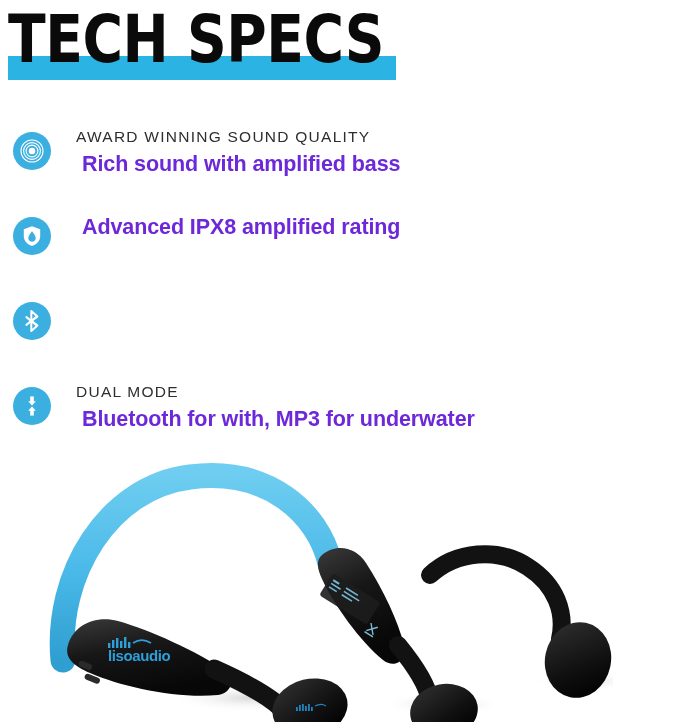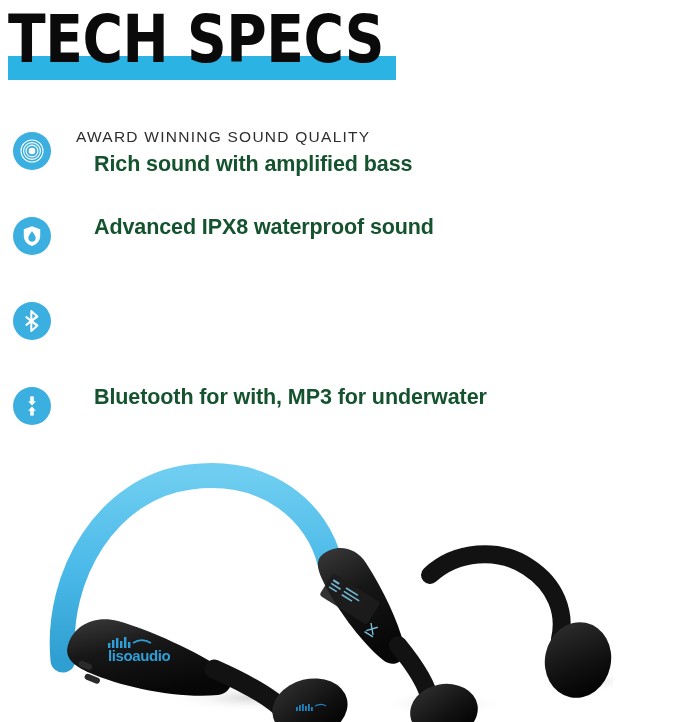--- a/index.html
+++ b/index.html
@@ -84,26 +84,26 @@
     margin: 0;
     font-size: 15.5px;
     line-height: 22px;
     letter-spacing: 1.25px;
     font-weight: 400;
     color: #2e2e2e;
     text-transform: uppercase;
     white-space: nowrap;
   }
   .feature-title {
-    margin: 2px 0 0 18px;
+    margin: 2px 0 0 6px;
     font-size: 21.5px;
     line-height: 29px;
     font-weight: 700;
     letter-spacing: -0.1px;
-    color: #14532d;
+    color: #6d28d9;
     white-space: nowrap;
   }
 
   
   .product-photo {
     position: absolute;
     left: 0;
     top: 455px;
     width: 613px;
     height: 267px;
@@ -139,21 +139,21 @@
   </div>
 
   <div class="feature-row">
     <span class="feature-icon">
       <svg width="24" height="24" viewBox="0 0 24 24">
         <path d="M12 2.2 L20.2 5.2 L20.2 12.0 C20.2 17.0 16.6 20.4 12 22.0 C7.4 20.4 3.8 17.0 3.8 12.0 L3.8 5.2 Z" fill="#ffffff"></path>
         <path d="M12 7.2 C12 7.2 8.3 11.4 8.3 14.1 C8.3 16.2 9.9 17.8 12 17.8 C14.1 17.8 15.7 16.2 15.7 14.1 C15.7 11.4 12 7.2 12 7.2 Z" fill="#3bafe0"></path>
       </svg>
     </span>
     <div class="feature-text">
-      <p class="feature-title">Advanced IPX8 waterproof sound</p>
+      <p class="feature-title">Advanced IPX8 amplified rating</p>
     </div>
   </div>
 
   <div class="feature-row">
     <span class="feature-icon">
       <svg width="24" height="24" viewBox="0 0 24 24">
         <path d="M11.3 2.0 L17.4 7.6 L11.3 12.0 L11.3 2.0 Z M11.3 12.0 L17.4 16.4 L11.3 22.0 L11.3 12.0 Z" fill="none" stroke="#ffffff" stroke-width="2.0" stroke-linejoin="round" stroke-linecap="round"></path>
         <line x1="6.4" y1="8.1" x2="15.8" y2="15.6" stroke="#ffffff" stroke-width="2.0" stroke-linecap="round"></line>
         <line x1="6.4" y1="15.9" x2="15.8" y2="8.4" stroke="#ffffff" stroke-width="2.0" stroke-linecap="round"></line>
       </svg>
@@ -167,20 +167,21 @@
       <svg width="24" height="24" viewBox="0 0 24 24">
         <g fill="#ffffff">
           <rect x="10.2" y="2.4" width="3.6" height="5.6"></rect>
           <path d="M8.1 7.2 L15.9 7.2 L12 11.4 Z"></path>
           <rect x="10.2" y="16.0" width="3.6" height="5.6"></rect>
           <path d="M8.1 16.8 L15.9 16.8 L12 12.6 Z"></path>
         </g>
       </svg>
     </span>
     <div class="feature-text">
+      <p class="feature-kicker">DUAL MODE</p>
       <p class="feature-title">Bluetooth for with, MP3 for underwater</p>
     </div>
   </div>
 
 </div>
 
 <div class="product-photo">
   <svg width="679" height="267" viewBox="0 0 679 267">
     <rect x="0" y="0" width="679" height="267" fill="#ffffff"></rect>
 

